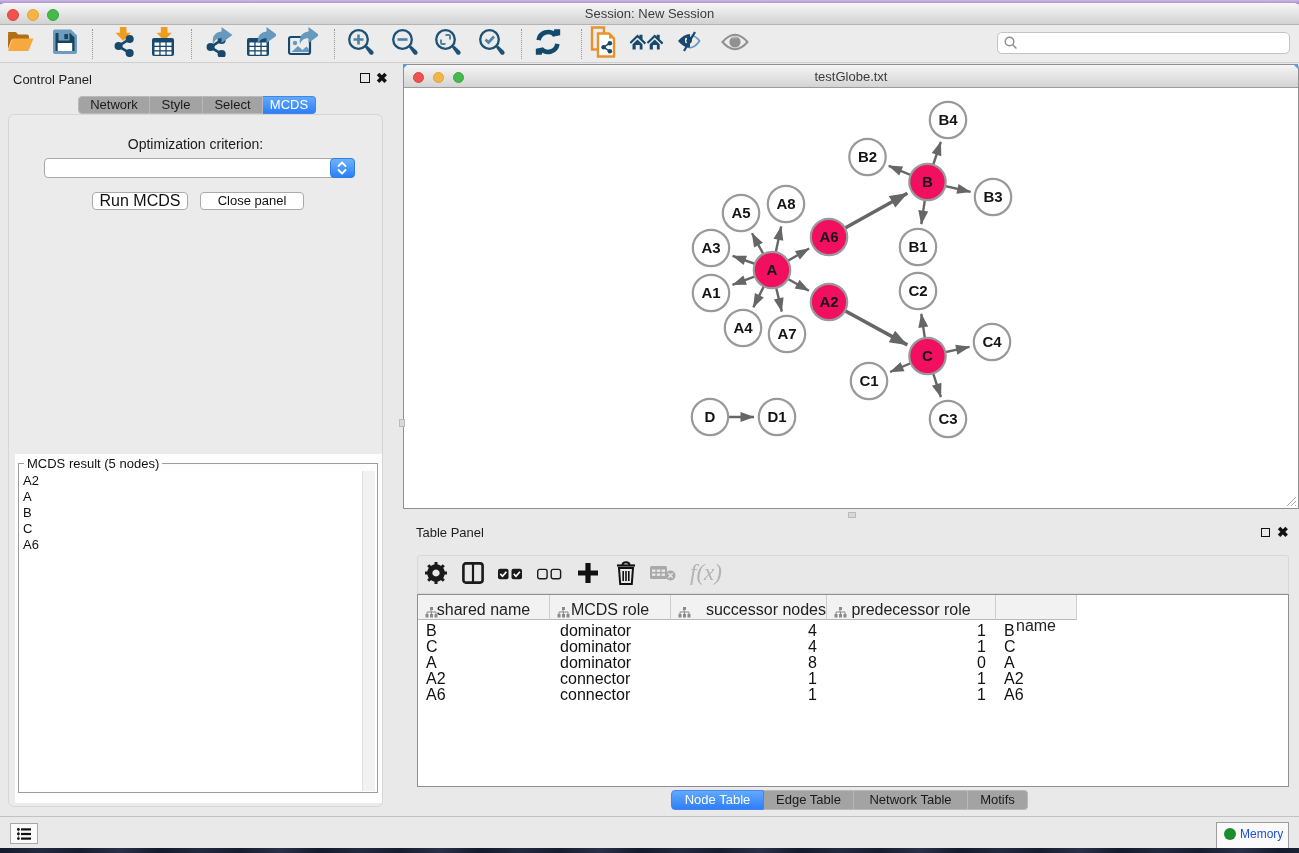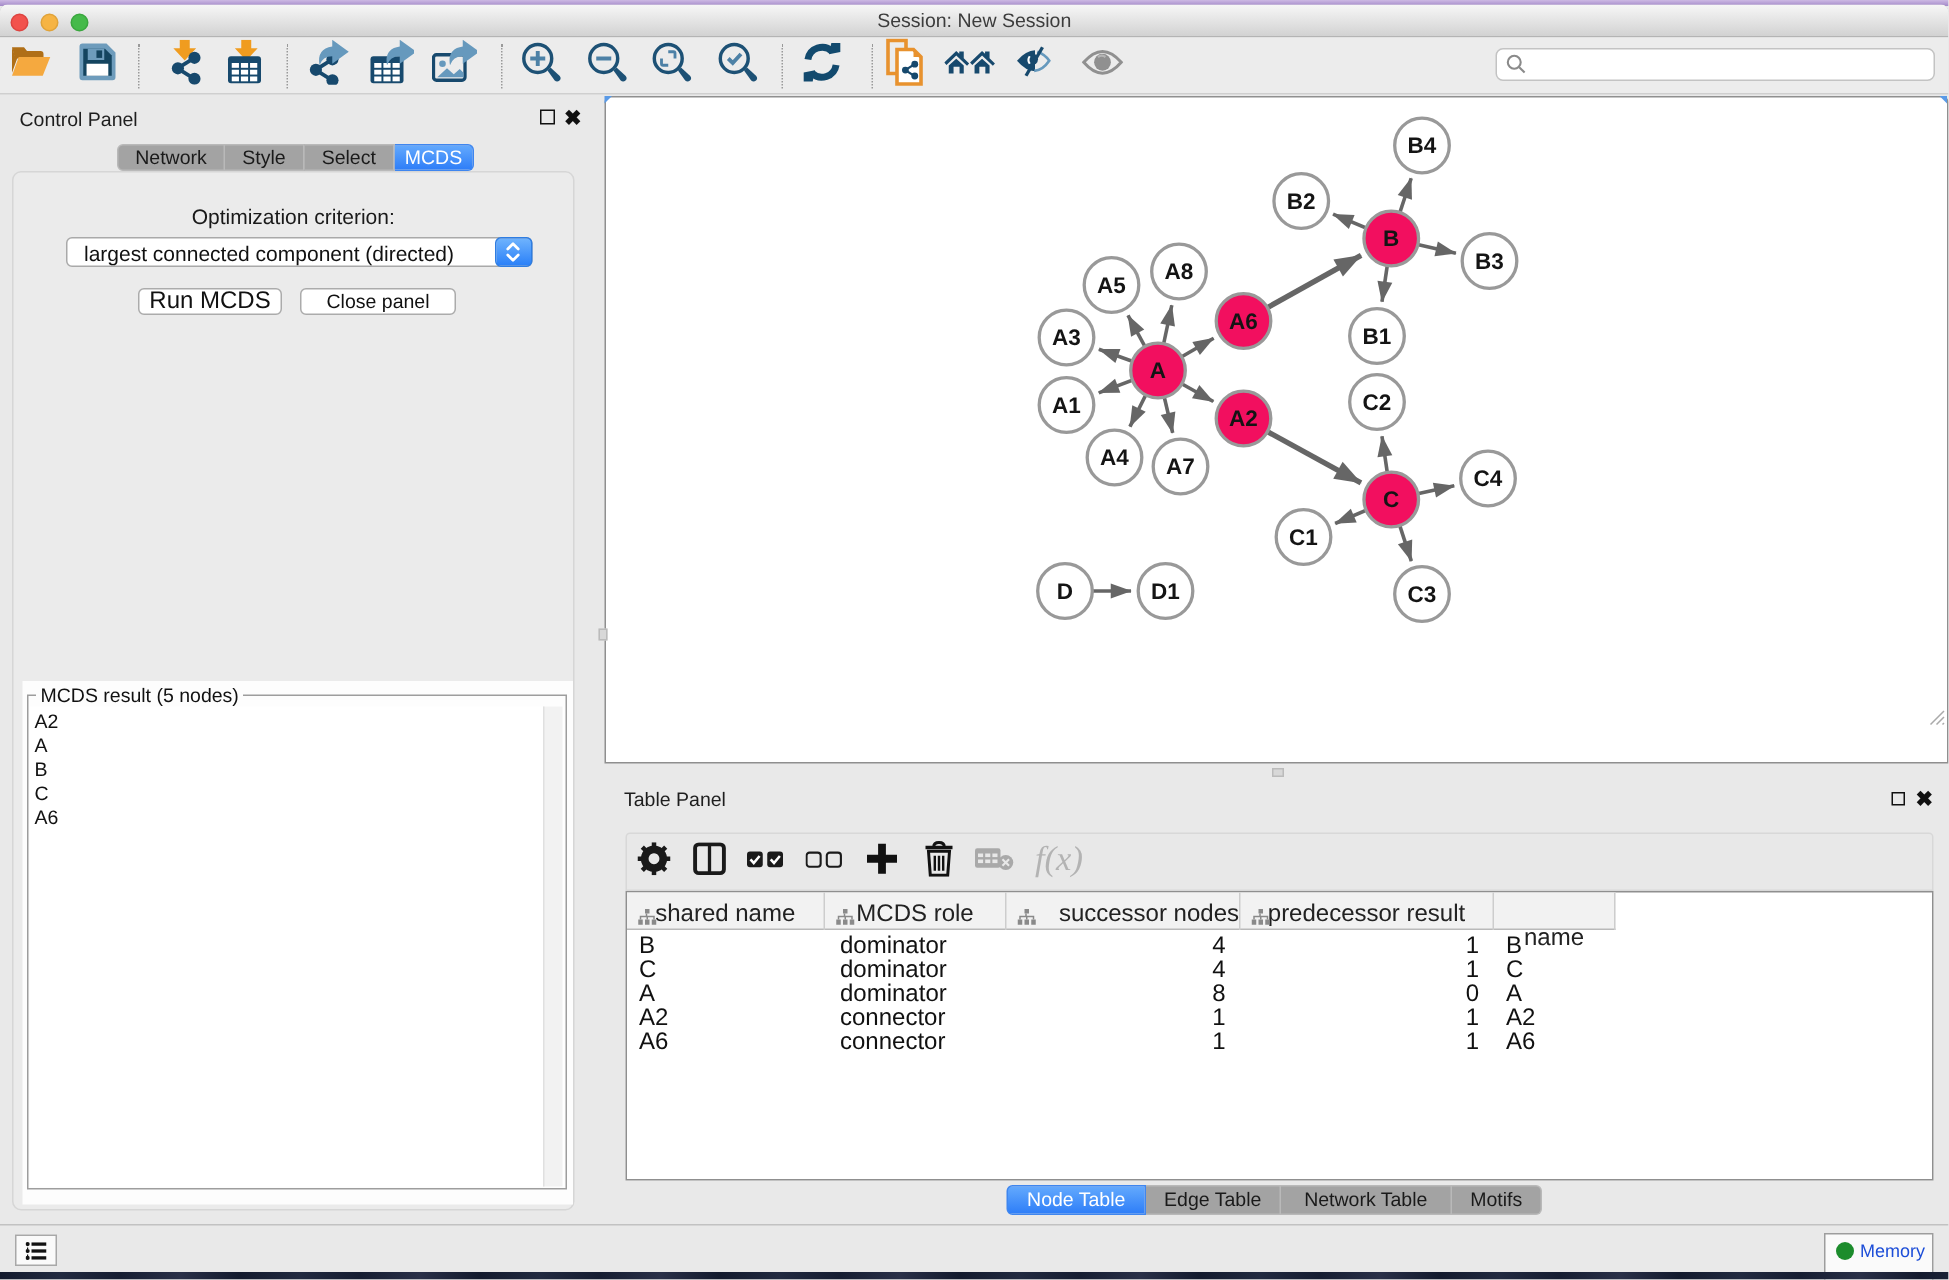--- a/index.html
+++ b/index.html
@@ -189,35 +189,40 @@
 <div class="abs" style="left:13px;top:71px;width:0;height:0"></div>
 <div class="abs" style="left:13px;top:72px;font-size:13px;color:#1e1e1e">Control Panel</div>
 <div class="abs" style="left:360px;top:73px;width:10px;height:10px;border:1.6px solid #111"></div>
 <div class="abs" style="left:376px;top:70px;font-size:14px;font-weight:bold;color:#111">✖</div>
 <div class="abs" style="left:78px;top:96px"><span class="tabbtn" style="width:72px;border-radius:4px 0 0 4px">Network</span><span class="tabbtn" style="width:53px;border-left:none">Style</span><span class="tabbtn" style="width:60px;border-left:none">Select</span><span class="tabbtn tabsel" style="width:53px;border-left:none;border-radius:0 4px 4px 0">MCDS</span></div>
 <div class="abs" style="left:8px;top:114px;width:375px;height:693px;background:#ebebeb;border:1px solid #d6d6d6;border-radius:6px"></div>
 <div class="abs" style="left:0px;top:136px;width:391px;text-align:center;font-size:14px;color:#1a1a1a">
     <div style="width:375px;margin-left:8px">Optimization criterion:</div>
   </div>
 <div class="abs" style="left:44px;top:158px;width:311px;height:20px;background:#fff;border:1px solid #a9a9a9;border-radius:4px">
-    <div style="position:absolute;left:11px;top:1px;font-size:14px;color:#111;line-height:19px;white-space:nowrap">largest connected component (directed)</div>
     <div style="position:absolute;right:-1px;top:-1px;width:25px;height:20px;background:linear-gradient(#6fb3fd,#2a80f8);border-radius:4px;border:1px solid #2e7de2">
       <svg width="12" height="14" viewBox="0 0 12 14" style="position:absolute;left:5px;top:2px">
         <path d="M2.5 5 L6 1.5 L9.5 5 M2.5 9 L6 12.5 L9.5 9" fill="none" stroke="#fff" stroke-width="1.8" stroke-linecap="round" stroke-linejoin="round"></path>
       </svg>
     </div>
   </div>
 <div class="abs" style="left:92px;top:192px;width:96px;height:18px;background:#fff;border:1px solid #ababab;border-radius:4px;font-size:16px;text-align:center;line-height:16px;color:#111">Run MCDS</div>
 <div class="abs" style="left:200px;top:192px;width:104px;height:18px;background:#fff;border:1px solid #ababab;border-radius:4px;font-size:13px;text-align:center;line-height:16px;color:#111">Close panel</div>
 <div class="abs" style="left:15px;top:454px;width:367px;height:349px;background:#fdfdfd"></div>
 <div class="abs" style="left:18px;top:463px;width:360px;height:330px;border:1px solid #9d9d9d"></div>
 <div class="abs" style="left:24px;top:456px;font-size:13px;color:#111;background:#fdfdfd;padding:0 3px">MCDS result (5 nodes)</div>
 <div class="abs" style="left:20px;top:471px;width:356px;height:320px;background:#fff;font-size:13px;color:#111;line-height:16px;padding:2px 0 0 3px">A2<br>A<br>B<br>C<br>A6</div>
 <div class="abs" style="left:362px;top:471px;width:13px;height:320px;background:#f2f2f2;border-left:1px solid #e0e0e0"></div>
 <div class="abs" style="left:403px;top:64px;width:896px;height:445px;border:1px solid #8f8f8f;border-radius:4px 4px 0 0;background:#fff">
+    <div style="height:23px;background:linear-gradient(#f5f5f5,#d4d4d4);border-bottom:1px solid #9c9c9c;border-radius:4px 4px 0 0;position:relative">
+      <div class="tl" style="left:9px;top:6.5px;width:11px;height:11px;background:#f2524d;border:1px solid #dd4441"></div>
+      <div class="tl" style="left:29px;top:6.5px;width:11px;height:11px;background:#f6b444;border:1px solid #e0a33a"></div>
+      <div class="tl" style="left:49px;top:6.5px;width:11px;height:11px;background:#45ba4a;border:1px solid #3aa73f"></div>
+      <div style="text-align:center;font-size:13px;color:#3c3c3c;line-height:23px">testGlobe.txt</div>
+    </div>
     <div style="position:relative;width:894px;height:420px;overflow:hidden">
       <svg width="895" height="421" style="position:absolute;left:0;top:0">
 <defs>
           <marker id="arr" markerUnits="userSpaceOnUse" markerWidth="15" markerHeight="11" refX="14" refY="5.5" orient="auto">
             <path d="M0.5,0.5 L14.5,5.5 L0.5,10.5 z" fill="#666"></path>
           </marker>
           <marker id="arrb" markerUnits="userSpaceOnUse" markerWidth="19" markerHeight="14" refX="18" refY="7" orient="auto">
             <path d="M0.5,0.5 L18.5,7 L0.5,13.5 z" fill="#666"></path>
           </marker>
         </defs>
@@ -382,21 +387,21 @@
     <div style="position:absolute;left:253px;top:0;width:156px;height:25px;border-right:1px solid #cdcdcd;text-align:right;line-height:22px;padding-top:4px;color:#222">successor nodes</div>
     <div style="position:absolute;left:260px;top:9px"><svg width="13" height="11" viewBox="0 0 13 11">
         <g fill="#8a8a8a">
           <rect x="5" y="0" width="3" height="3"></rect>
           <rect x="0.5" y="7" width="3" height="3.5"></rect>
           <rect x="5" y="7" width="3" height="3.5"></rect>
           <rect x="9.5" y="7" width="3" height="3.5"></rect>
           <path d="M6 3 v2 M2 7 v-2 h9 v2 M6.5 5 v2" stroke="#8a8a8a" stroke-width="1" fill="none"></path>
         </g>
       </svg></div>
-    <div style="position:absolute;left:409px;top:0;width:169px;height:25px;border-right:1px solid #cdcdcd;text-align:center;line-height:22px;padding-top:4px;color:#222">predecessor result</div>
+    <div style="position:absolute;left:409px;top:0;width:169px;height:25px;border-right:1px solid #cdcdcd;text-align:center;line-height:22px;padding-top:4px;color:#222">predecessor role</div>
     <div style="position:absolute;left:416px;top:9px"><svg width="13" height="11" viewBox="0 0 13 11">
         <g fill="#8a8a8a">
           <rect x="5" y="0" width="3" height="3"></rect>
           <rect x="0.5" y="7" width="3" height="3.5"></rect>
           <rect x="5" y="7" width="3" height="3.5"></rect>
           <rect x="9.5" y="7" width="3" height="3.5"></rect>
           <path d="M6 3 v2 M2 7 v-2 h9 v2 M6.5 5 v2" stroke="#8a8a8a" stroke-width="1" fill="none"></path>
         </g>
       </svg></div>
     <div style="position:absolute;left:578px;top:0;width:81px;height:25px;border-right:1px solid #cdcdcd;text-align:center;line-height:22px;padding-top:20px;color:#222">name</div>

